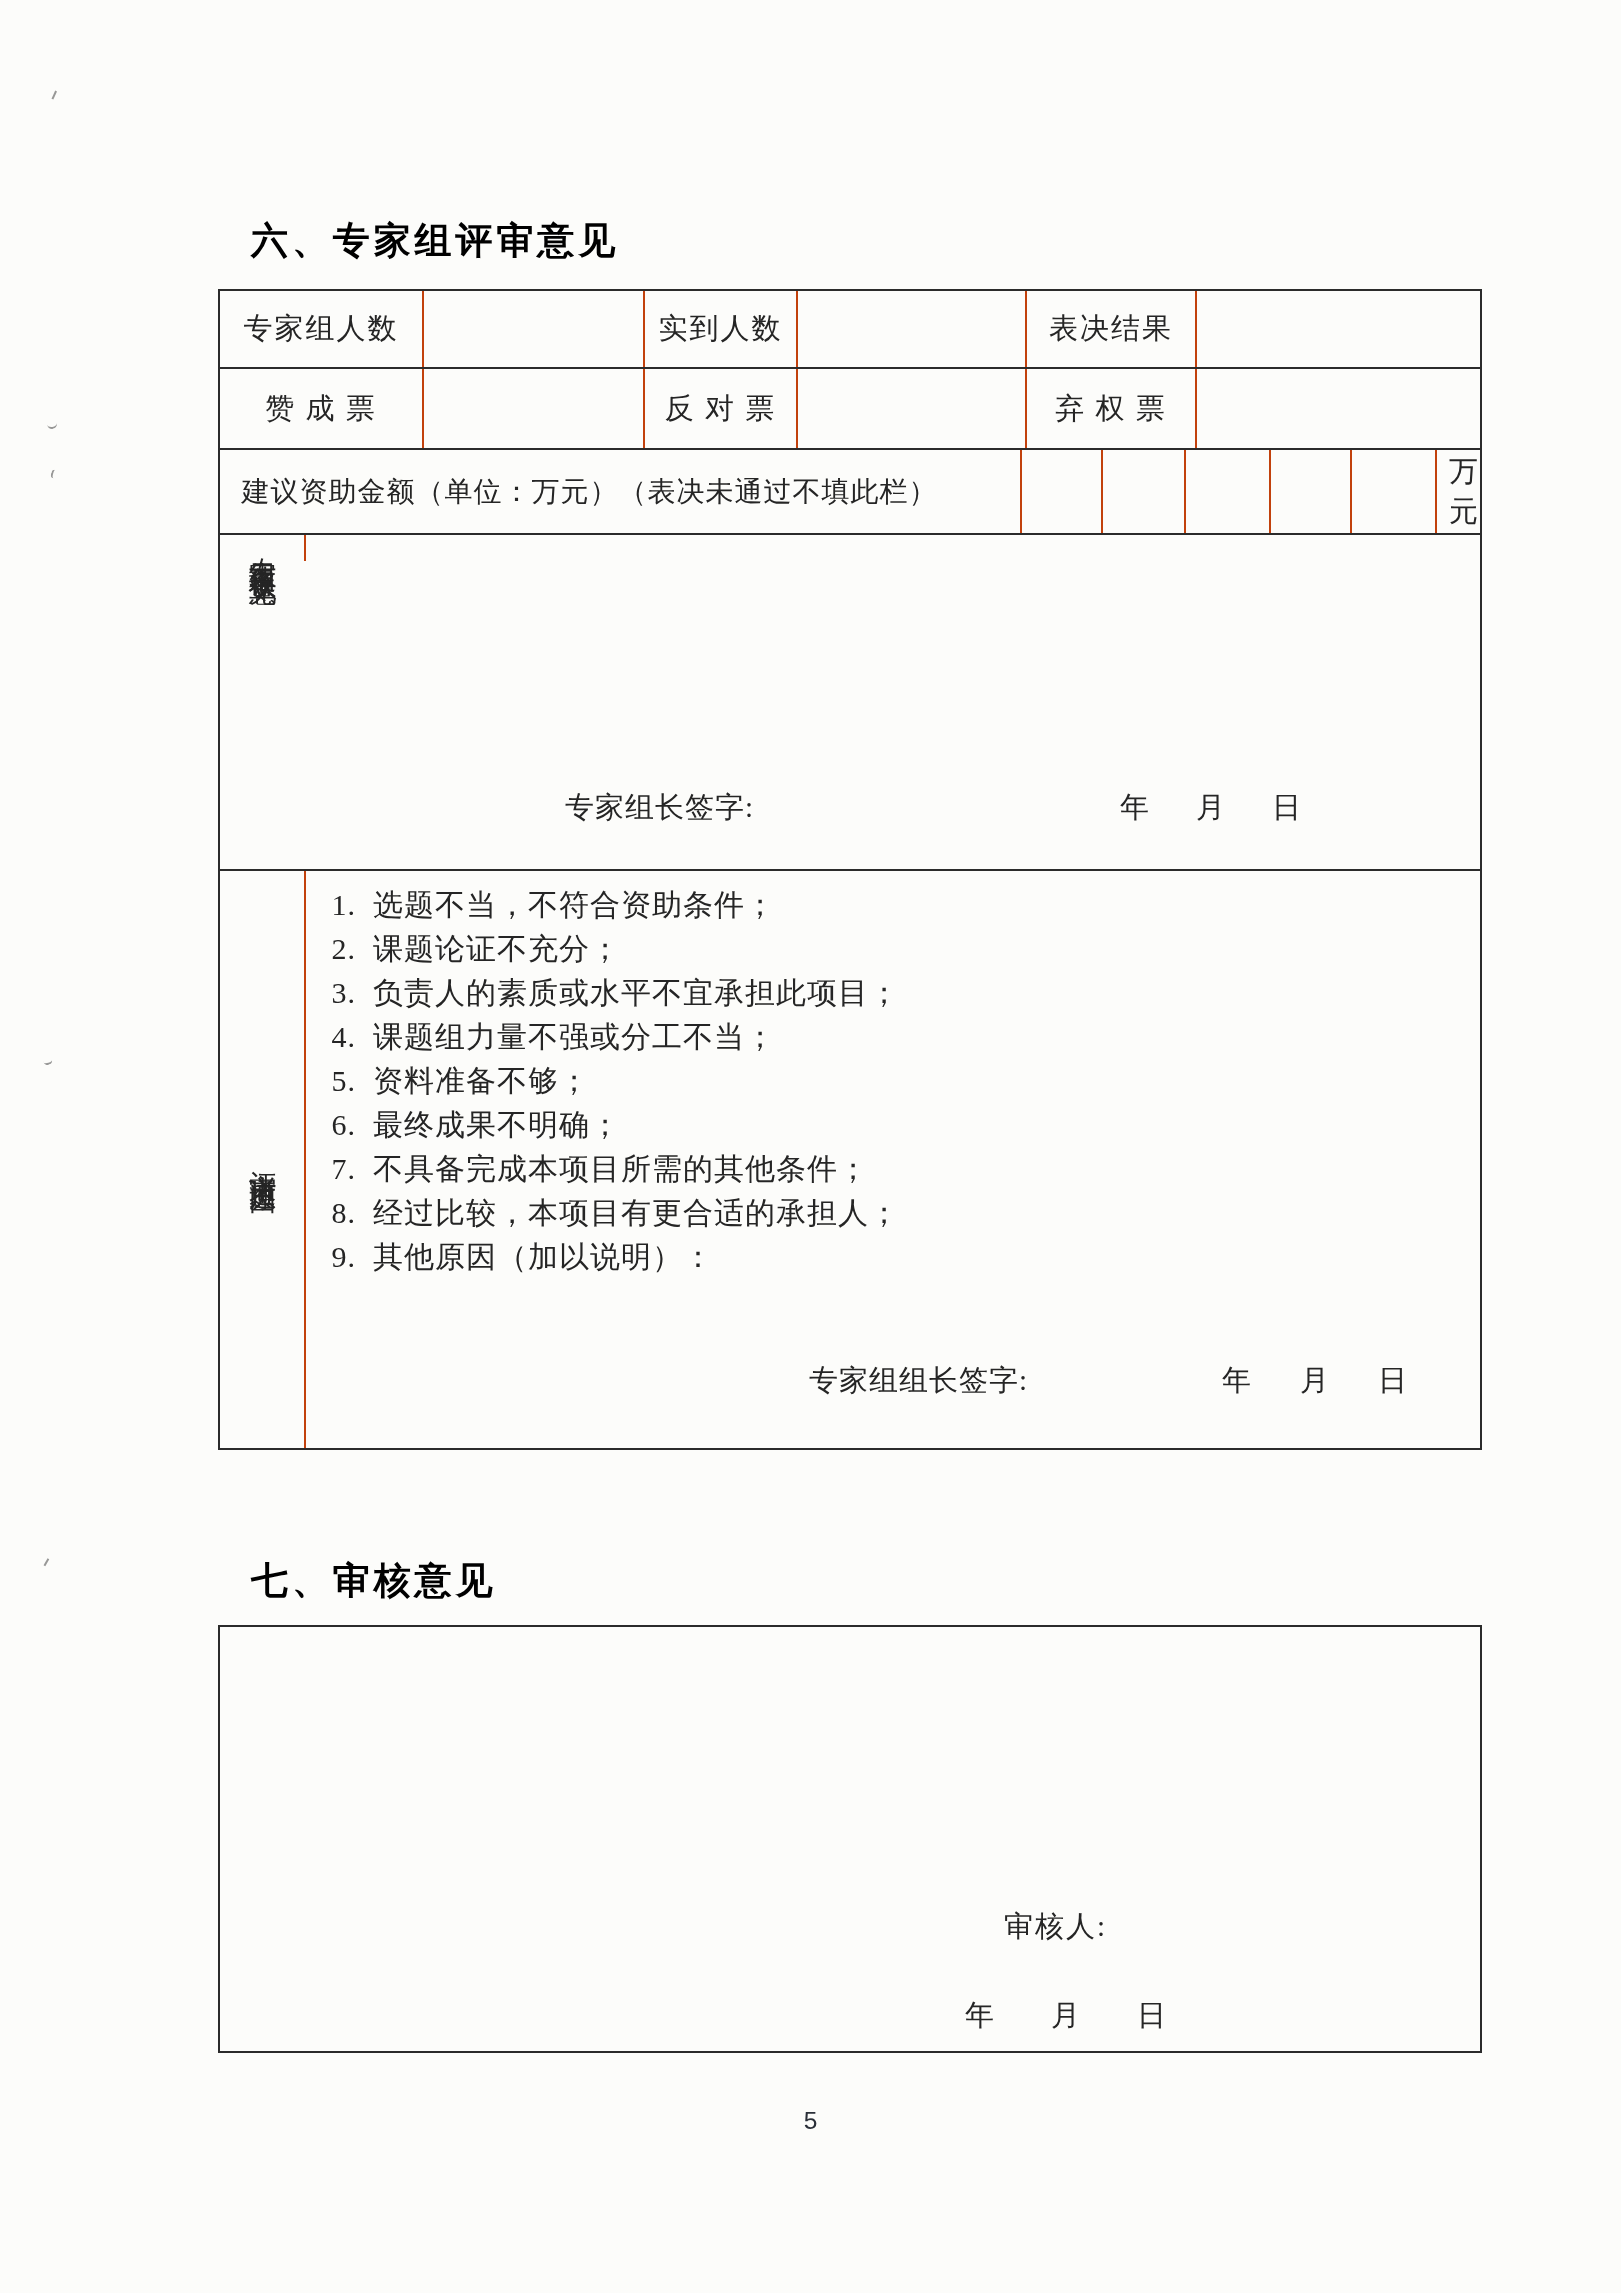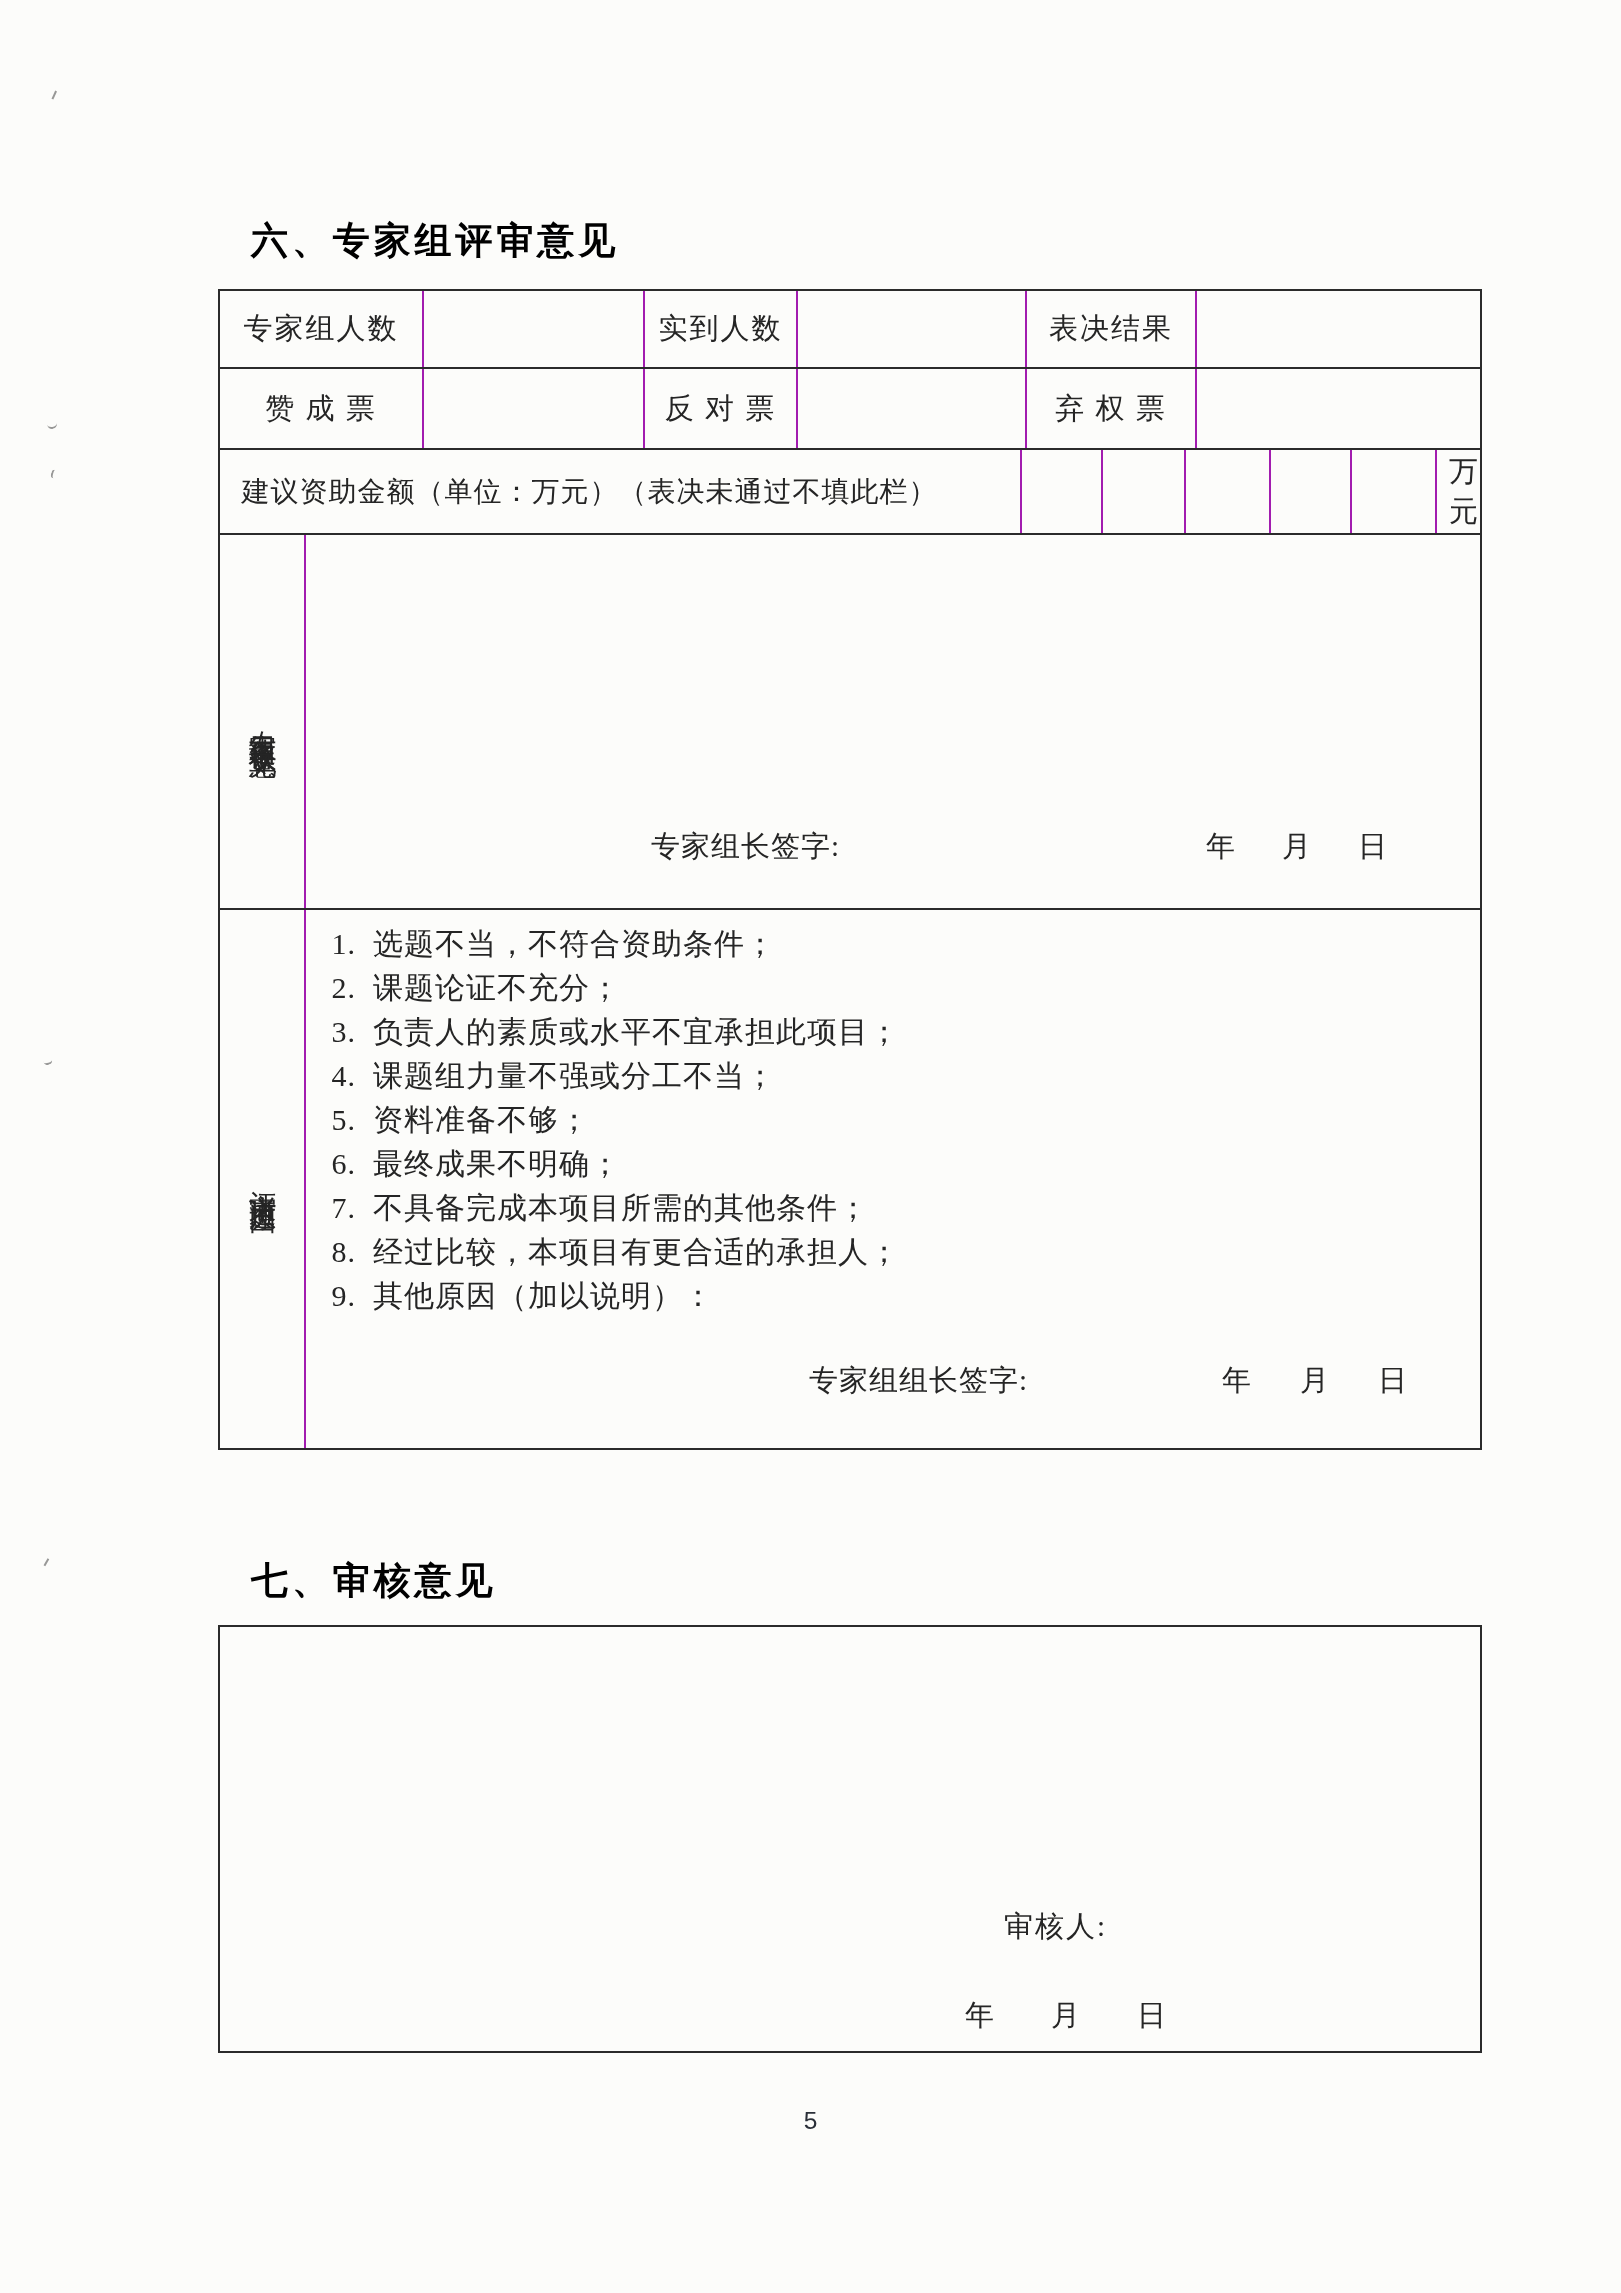--- a/index.html
+++ b/index.html
@@ -26,29 +26,29 @@
 
   
   .tbl{
     position:absolute;left:218px;top:289px;width:1264px;height:1161px;
     border:2.9px solid #2b2b2b;box-sizing:border-box;
     display:flex;flex-direction:column;
   }
   .trow{display:flex;border-bottom:2px solid #2b2b2b;box-sizing:border-box;}
   .trow:last-child{border-bottom:none;flex:1;}
   .cell{
-    border-right:2px solid #a21caf;box-sizing:border-box;
+    border-right:2px solid #c2410c;box-sizing:border-box;
     display:flex;align-items:center;justify-content:center;
     font-size:29px;letter-spacing:2px;color:#252525;
   }
   .cell:last-child{border-right:none;}
   .r1{height:78px;}
   .r2{height:81px;}
   .r3{height:85px;gap:12px;}
-  .r4{height:375px;}
+  .r4{height:336px;flex-direction:column;}
   .w-label1{width:204px;}
   .w-blank1{width:221px;}
   .w-label2{width:153px;}
   .w-blank2{width:229px;}
   .w-label3{width:170px;}
   .w-blankL{flex:1;}
   .funding-label-cell{
     width:807px;justify-content:flex-start;padding-left:21.6px;
     font-size:28px;letter-spacing:1px;
   }

